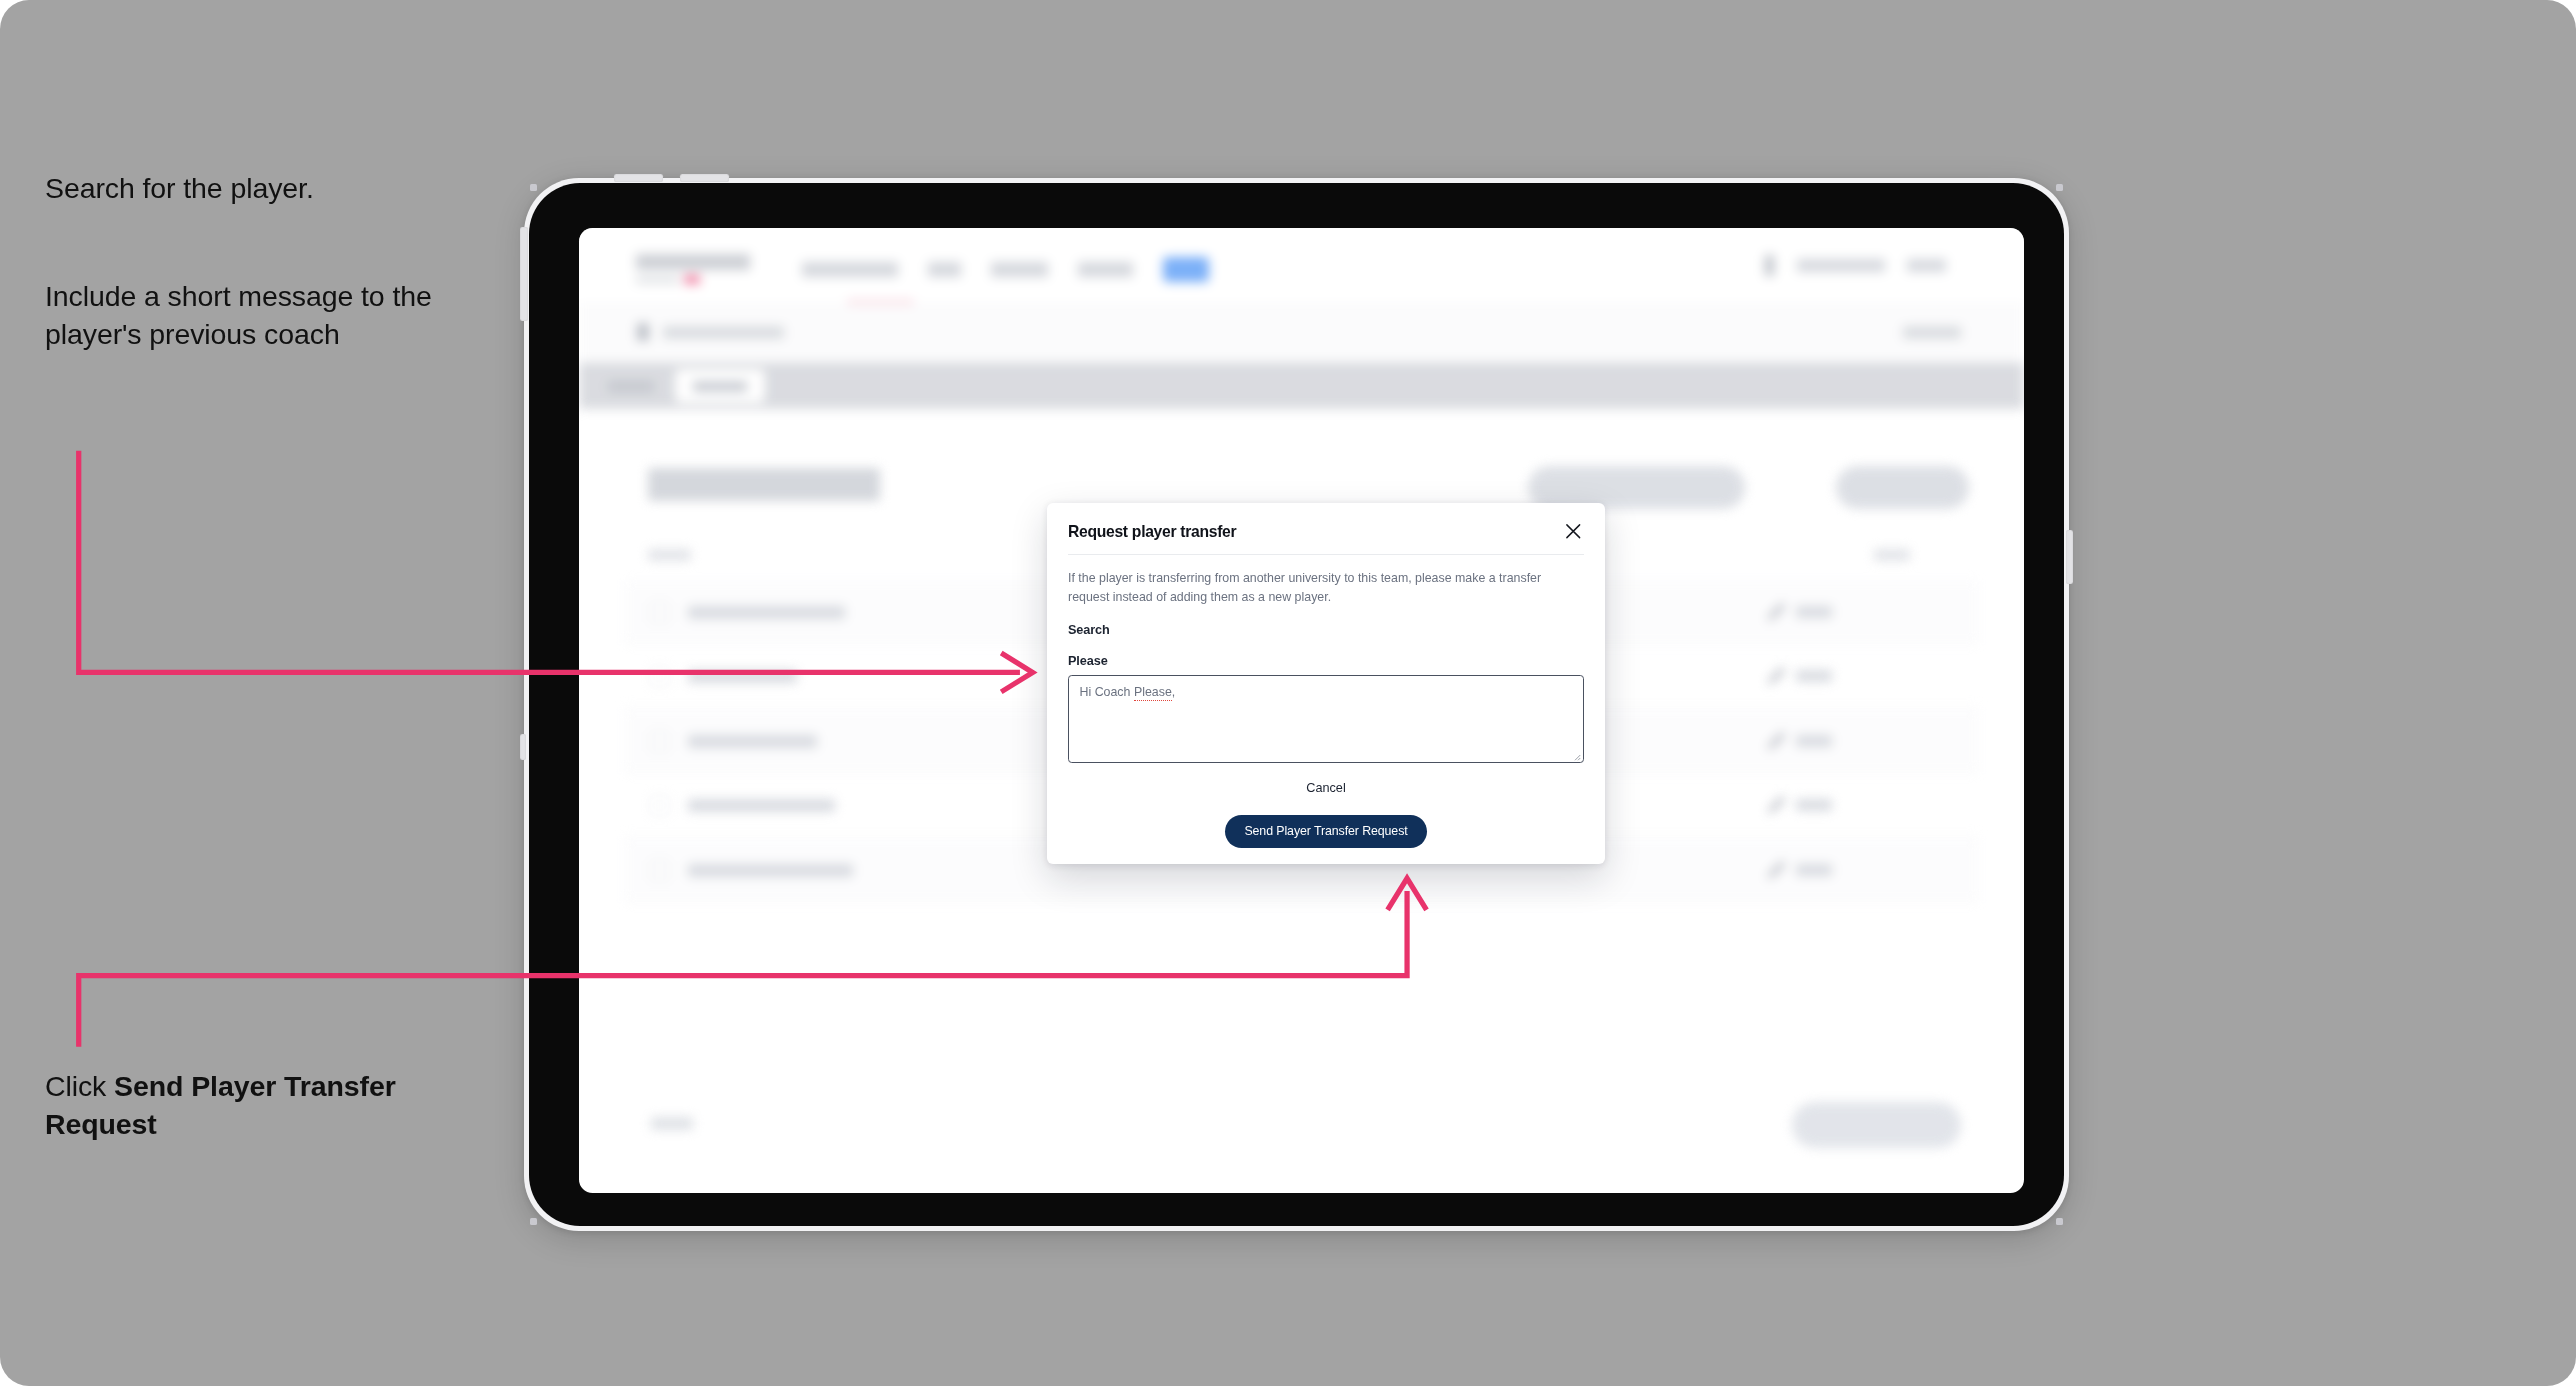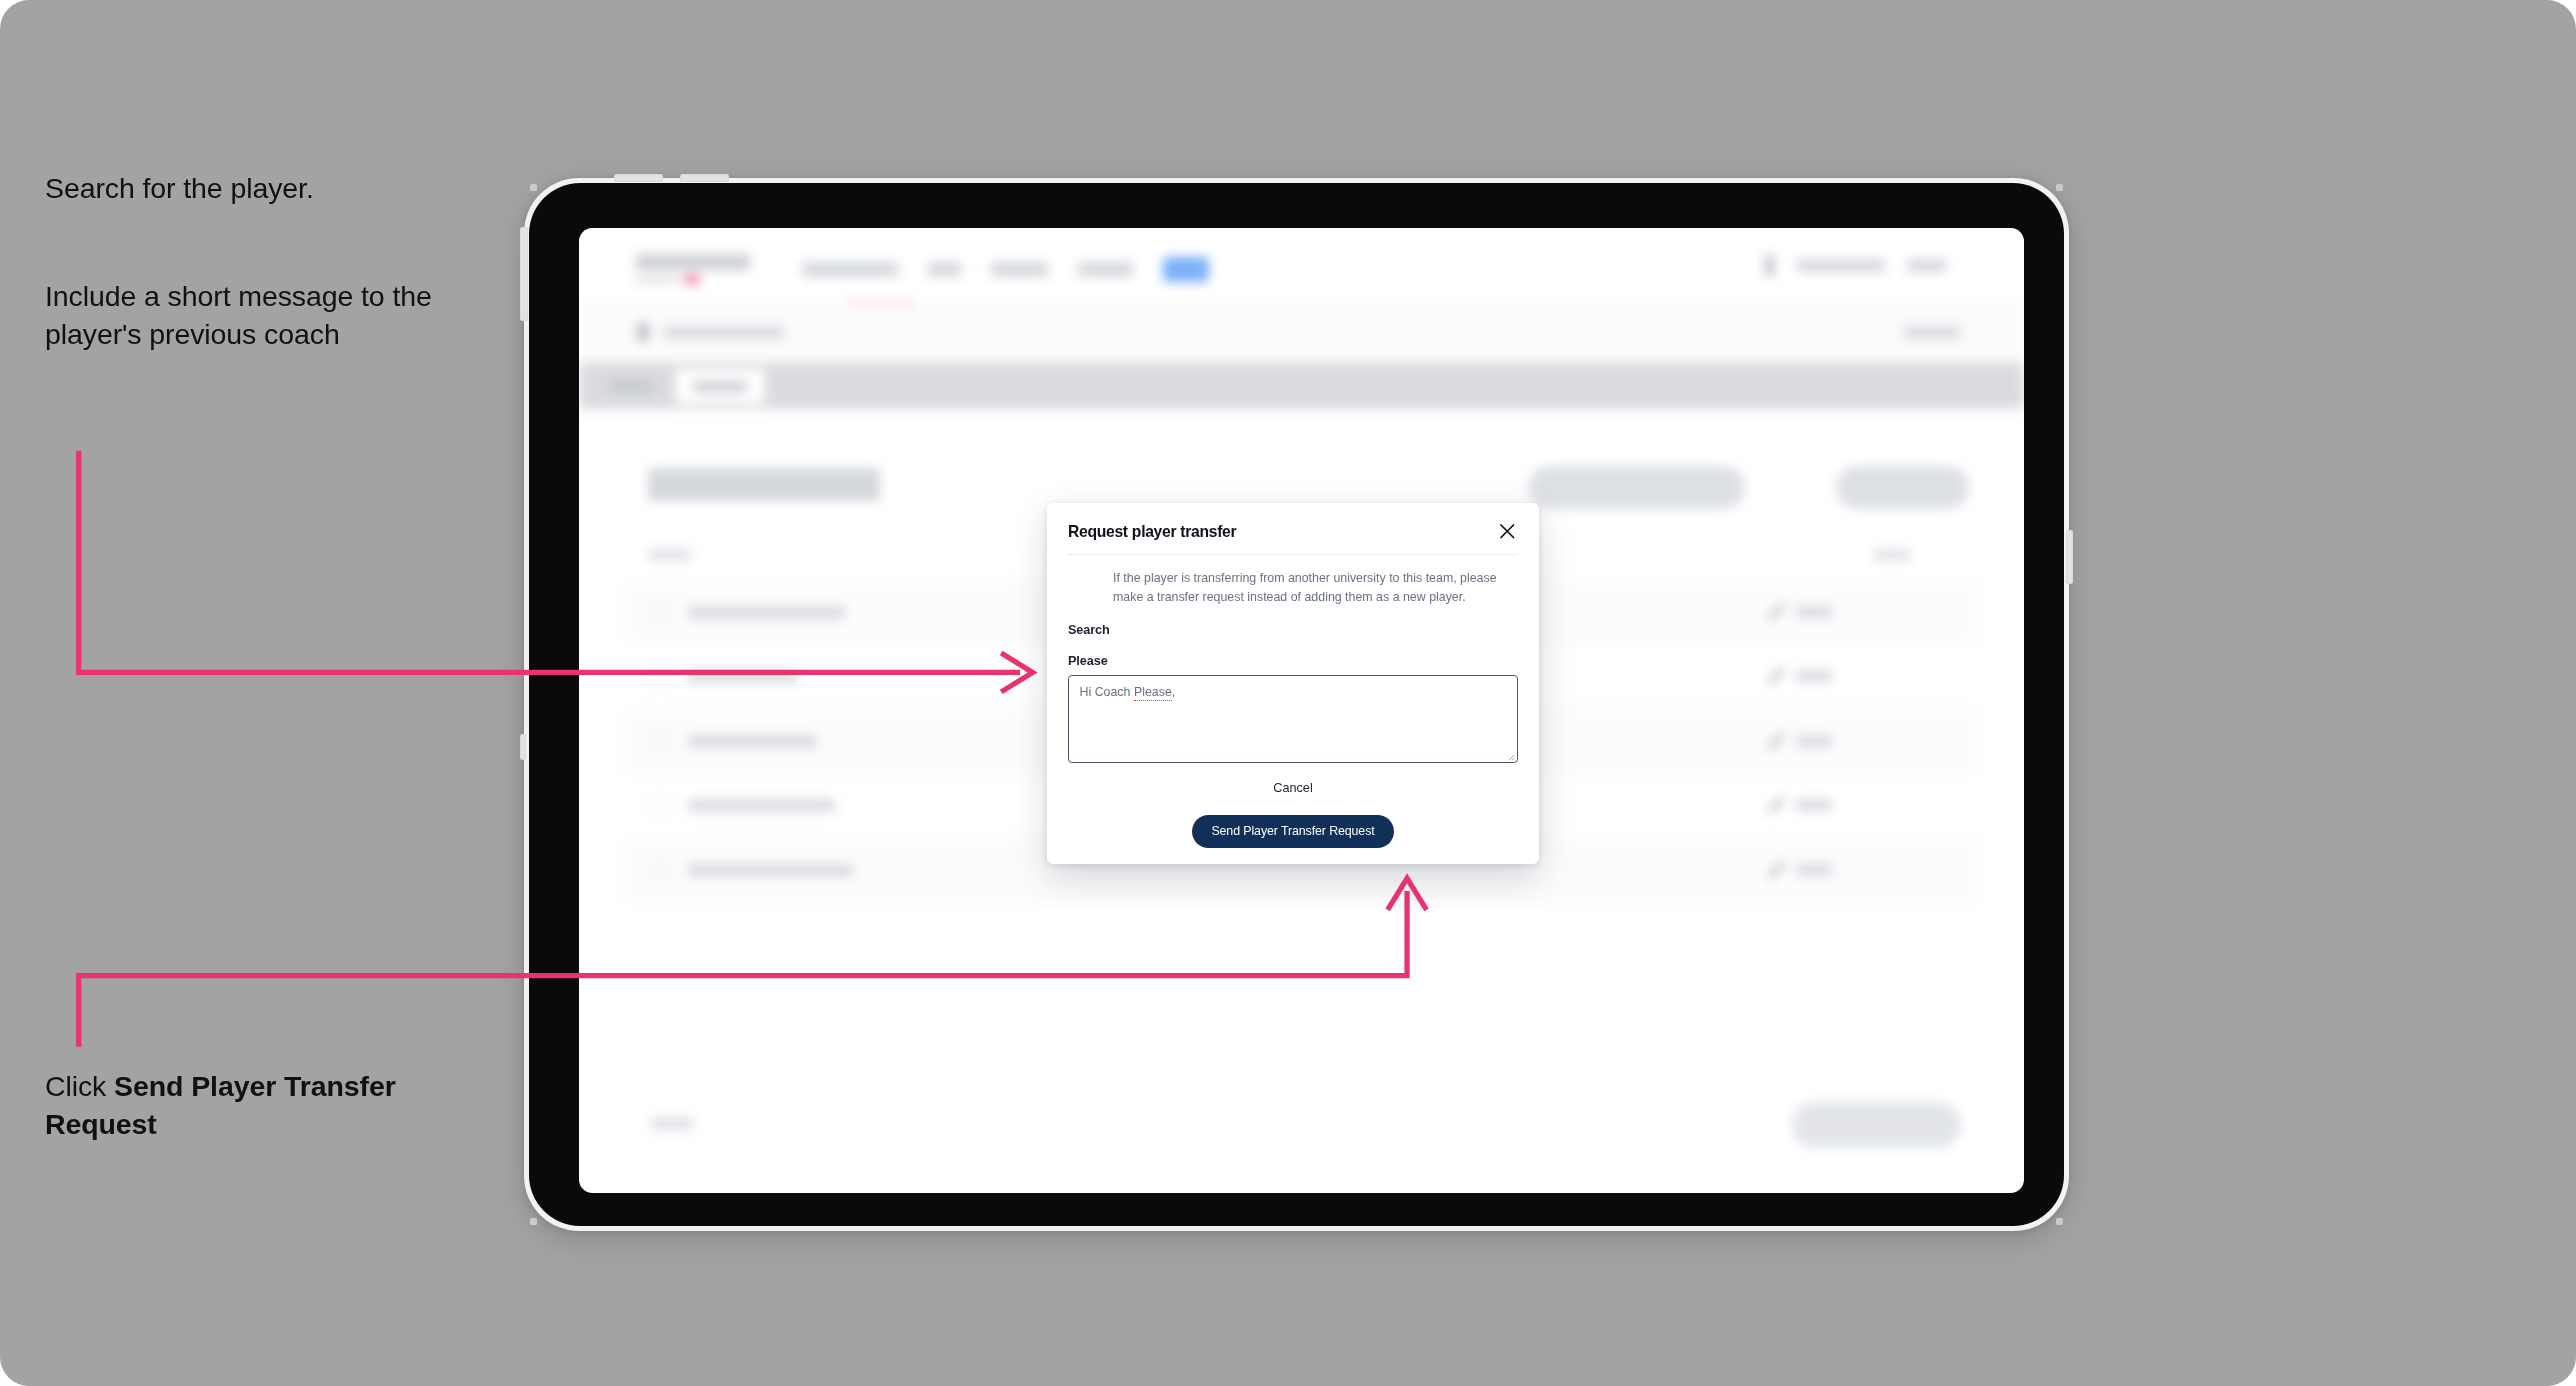--- a/index.html
+++ b/index.html
@@ -110,31 +110,31 @@
             clip-path: polygon(78% 0, 100% 22%, 30% 92%, 0 100%, 8% 70%); }
   .row-edit-lbl { width: 36px; height: 12px; background:#d5d8de; border-radius:2.2px; }
 
   .bottom-back { position:absolute; left: 72px; bottom: 63px; width: 42px; height: 13.5px; background:#dcdfe4; border-radius:2.2px; }
   .bottom-cta { position:absolute; right: 63px; bottom: 45px; width: 169px; height: 46px; background:#dfe2e8; border-radius:23px; }
 
   
   .modal {
     position: absolute;
     left: 1047px; top: 503px;
-    width: 492px;
+    width: 558px;
     background: #ffffff;
     border-radius: 6px;
     box-shadow: 0 13.5px 36px rgba(15,24,40,.17), 0 1.5px 7.5px rgba(15,24,40,.10);
     padding: 19.5px 21px 16.5px 21px;
   }
   .modal-head { display:flex; align-items:flex-start; justify-content:space-between; padding-bottom: 12px; border-bottom: 0.7px solid #e9ebee; }
   .modal-title { font-size: 15.7px; font-weight: 700; color: #10131a; letter-spacing: -0.3px; font-stretch: condensed; }
   .close-icon { width: 22.5px; height: 22.5px; display:flex; align-items:center; justify-content:center; cursor:pointer; margin-top:-3px; }
   .close-icon svg { display:block; }
-  .modal-desc { margin-top: 14.2px; font-size: 12.4px; line-height: 1.52; color: #6b7280; margin-left: 45px; }
+  .modal-desc { margin-top: 14.2px; font-size: 12.4px; line-height: 1.52; color: #6b7280; }
   .field-label { margin-top: 16.5px; font-size: 12.7px; font-weight: 700; color: #1c2330; letter-spacing:-0.1px; }
   .player-input {
     margin-top: 7.5px; width: 100%; height: 37px;
     background: #edeff1; border: 0.7px solid #cfd3d9; border-radius: 5.2px;
     padding: 0 12.7px; font-size: 13.5px; color: #6b7280;
     font-family: "Liberation Sans", sans-serif;
     display:flex; align-items:center;
   }
   .msg-box {
     margin-top: 7.5px; width: 100%; height: 88px;

